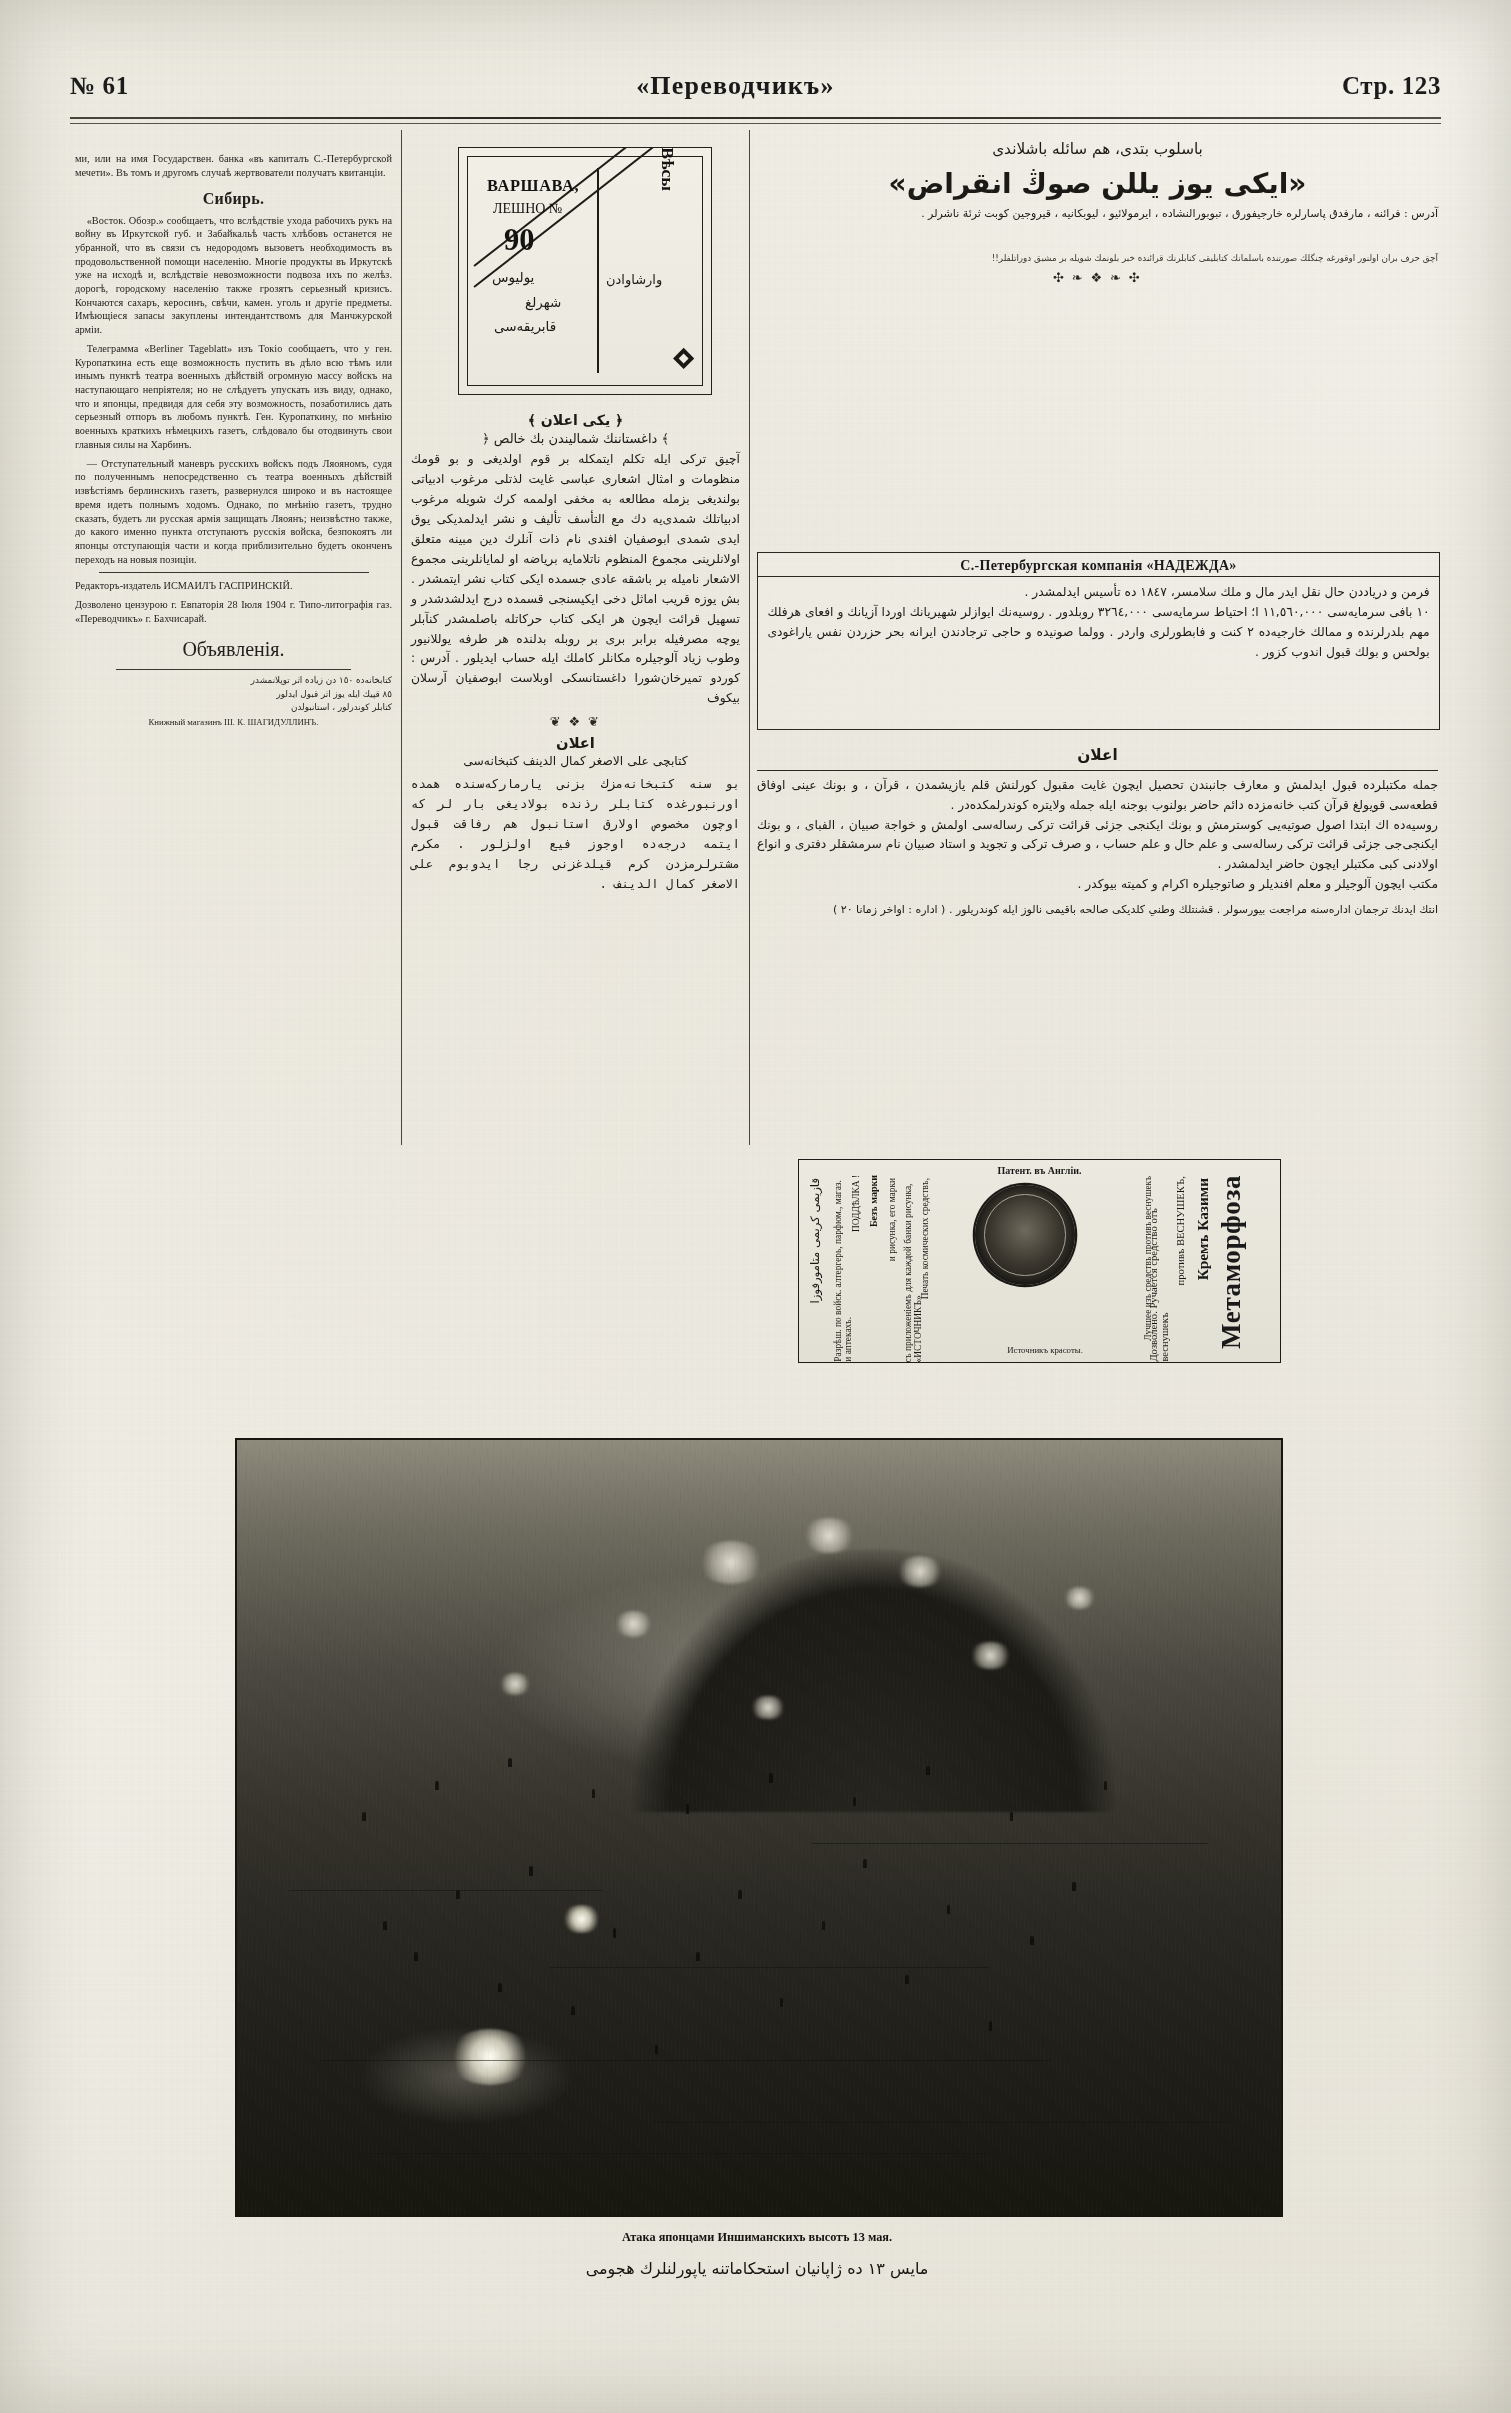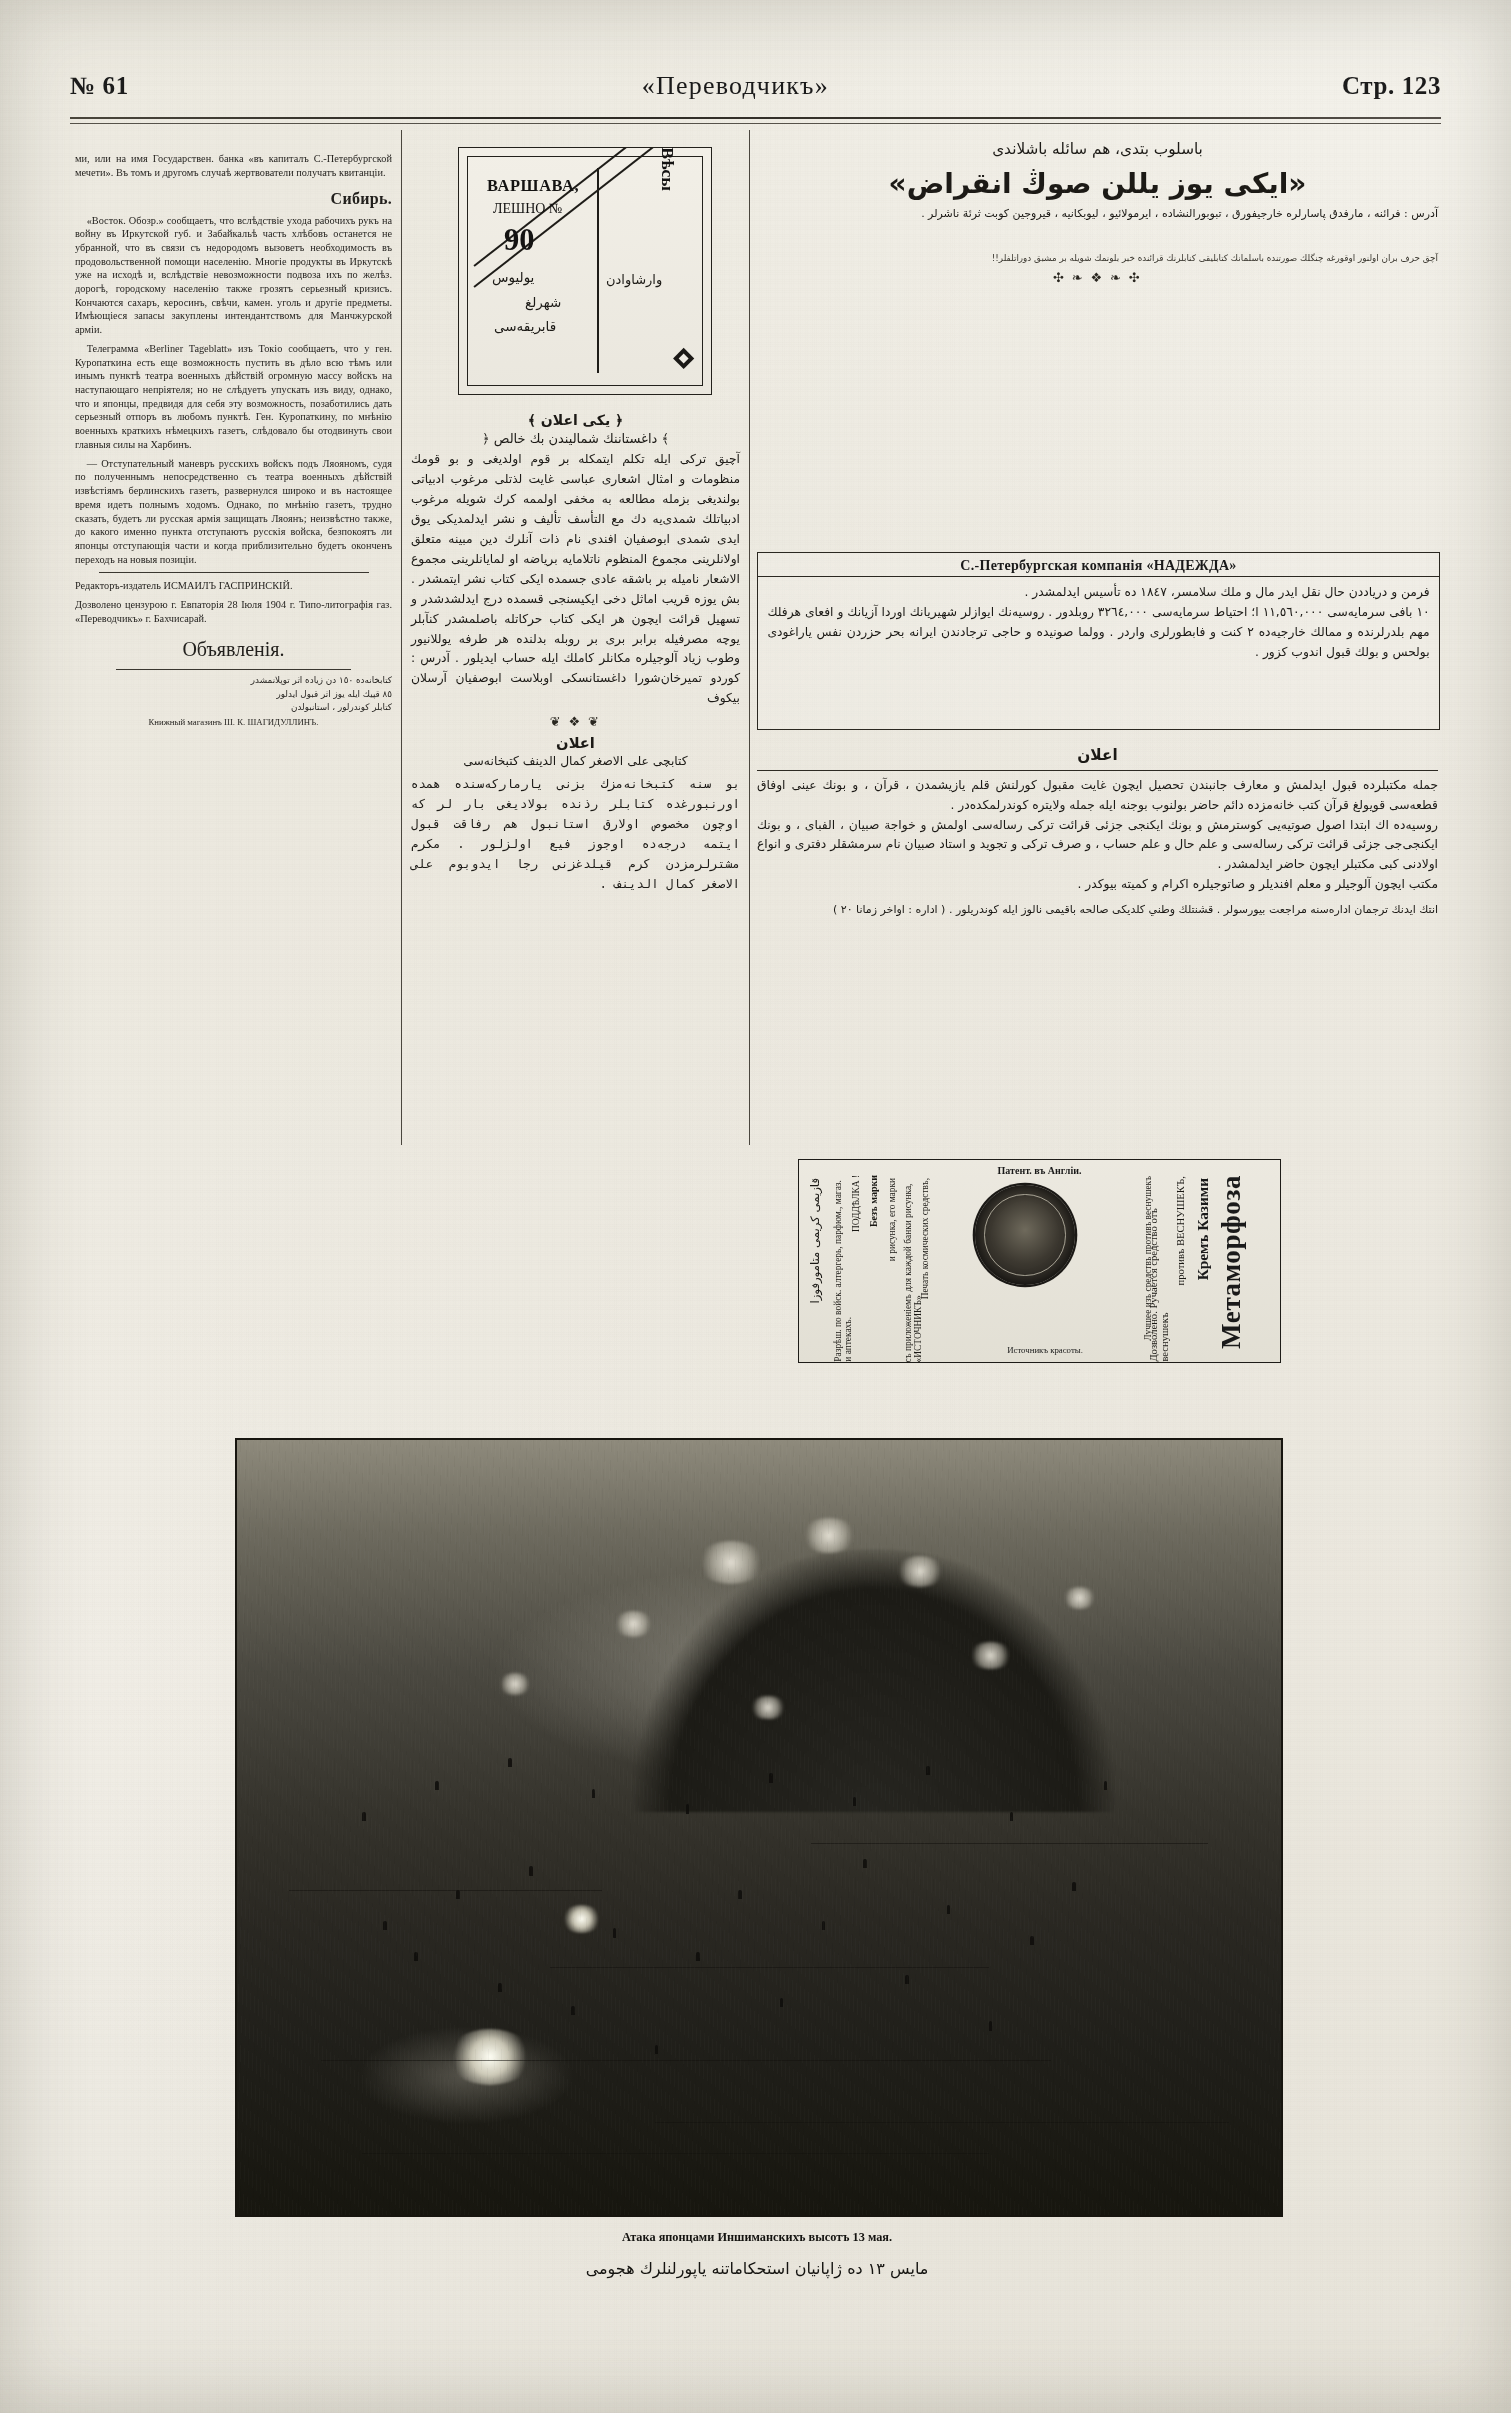--- a/index.html
+++ b/index.html
@@ -43,21 +43,21 @@
     position: absolute;
     left: 70px; top: 59px; width: 1371px; height: 54px;
     display: flex; align-items: center; justify-content: space-between;
   }
   .issue-no, .page-no {
     font-family: "Liberation Serif", serif;
     font-size: 25px; font-weight: bold; letter-spacing: 0.6px;
     color: #1c1c1c;
   }
   .paper-title {
-    font-size: 26px; font-weight: normal; letter-spacing: 1.2px;
+    font-size: 26px; font-weight: bold; letter-spacing: 1.2px;
   }
   .rule-top {
     position: absolute; left: 70px; top: 117px; width: 1371px; height: 2.3px;
     background: linear-gradient(90deg, #4a463c, #2b2823 30%, #3a362e 70%, #55504a);
   }
   .rule-top2 {
     position: absolute; left: 70px; top: 123px; width: 1371px; height: 1.2px;
     background: #56524a;
   }
 
@@ -65,21 +65,21 @@
   .col {
     position: absolute;
     font-size: 10.3px;
     line-height: 1.33;
     text-align: justify;
     color: #211f1c;
   }
   .col p { margin: 0 0 5.3px 0; text-indent: 11.7px; }
   .col p.noind { text-indent: 0; }
   .sec-head {
-    text-align: right; font-weight: bold; font-size: 16px;
+    text-align: center; font-weight: bold; font-size: 16px;
     margin: 8.2px 0 4.7px 0; letter-spacing: 0.3px;
   }
   .hr-thin { border: none; border-top: 0.6px solid #3a3730; margin: 5.9px 23.5px; }
   .hr-short { border: none; border-top: 0.6px solid #3a3730; margin: 4.7px 41px; }
 
   
   #col1 { left: 75px; top: 152px; width: 317px; }
   
   #col2 { left: 411px; top: 136px; width: 329px; }
   

